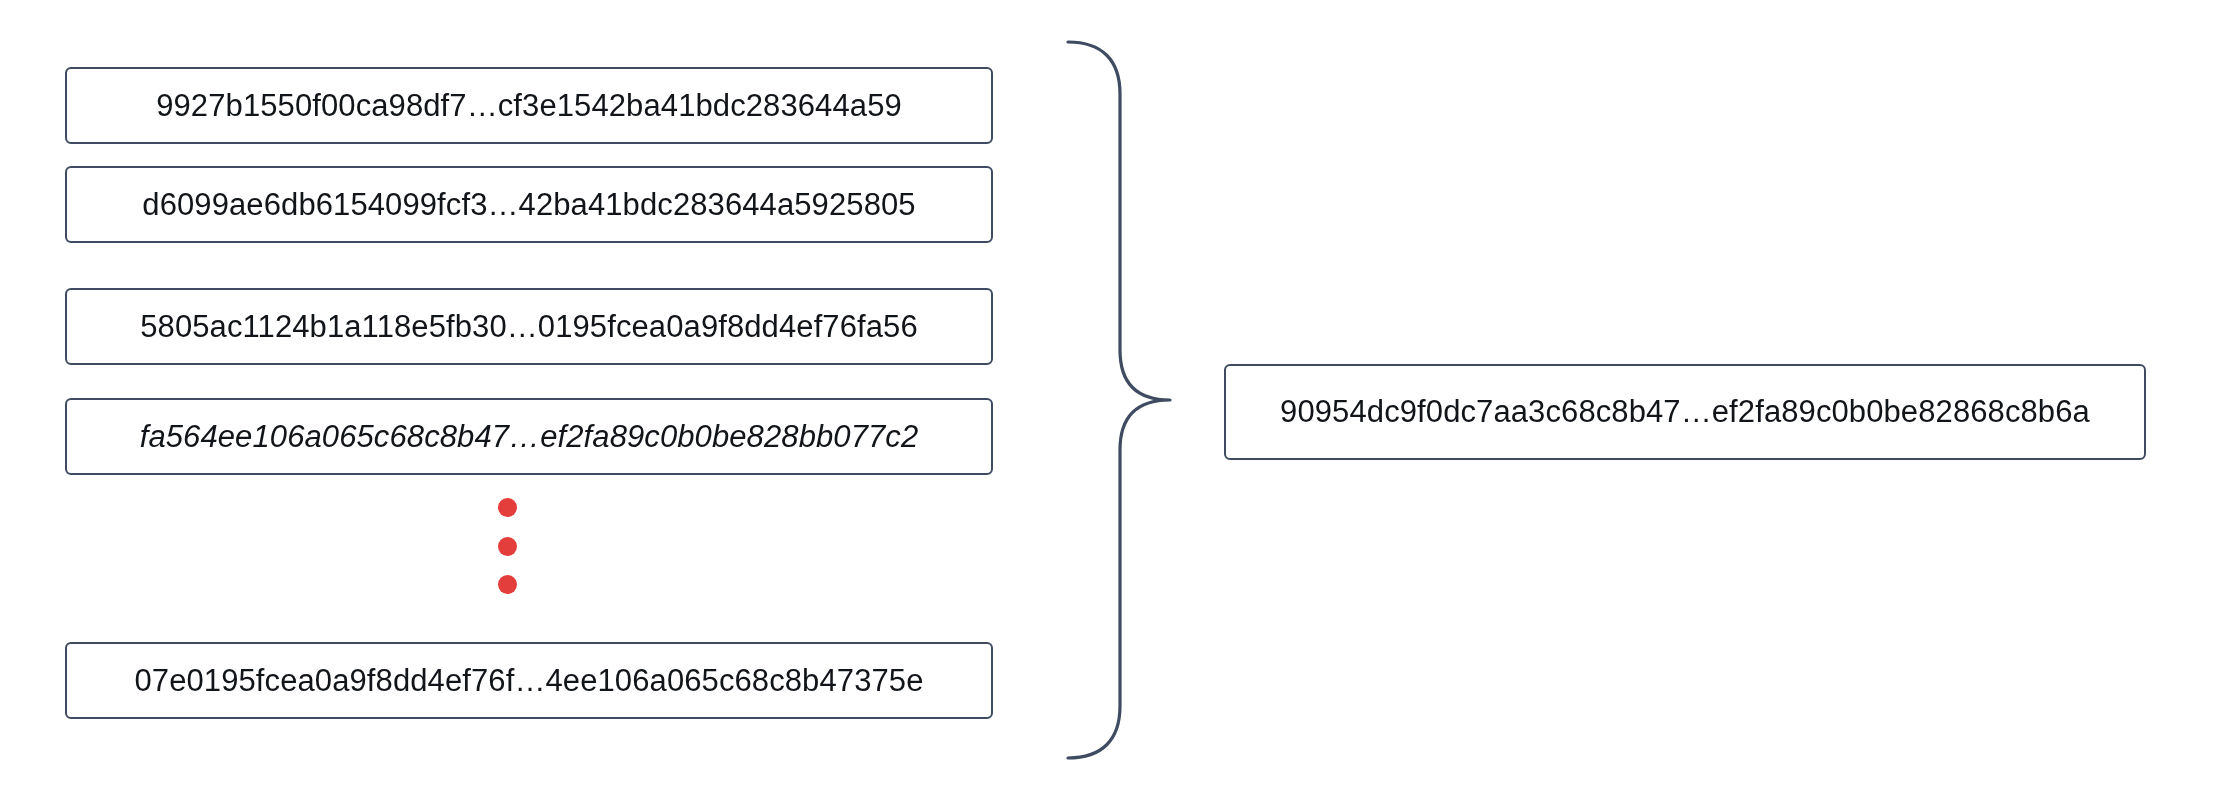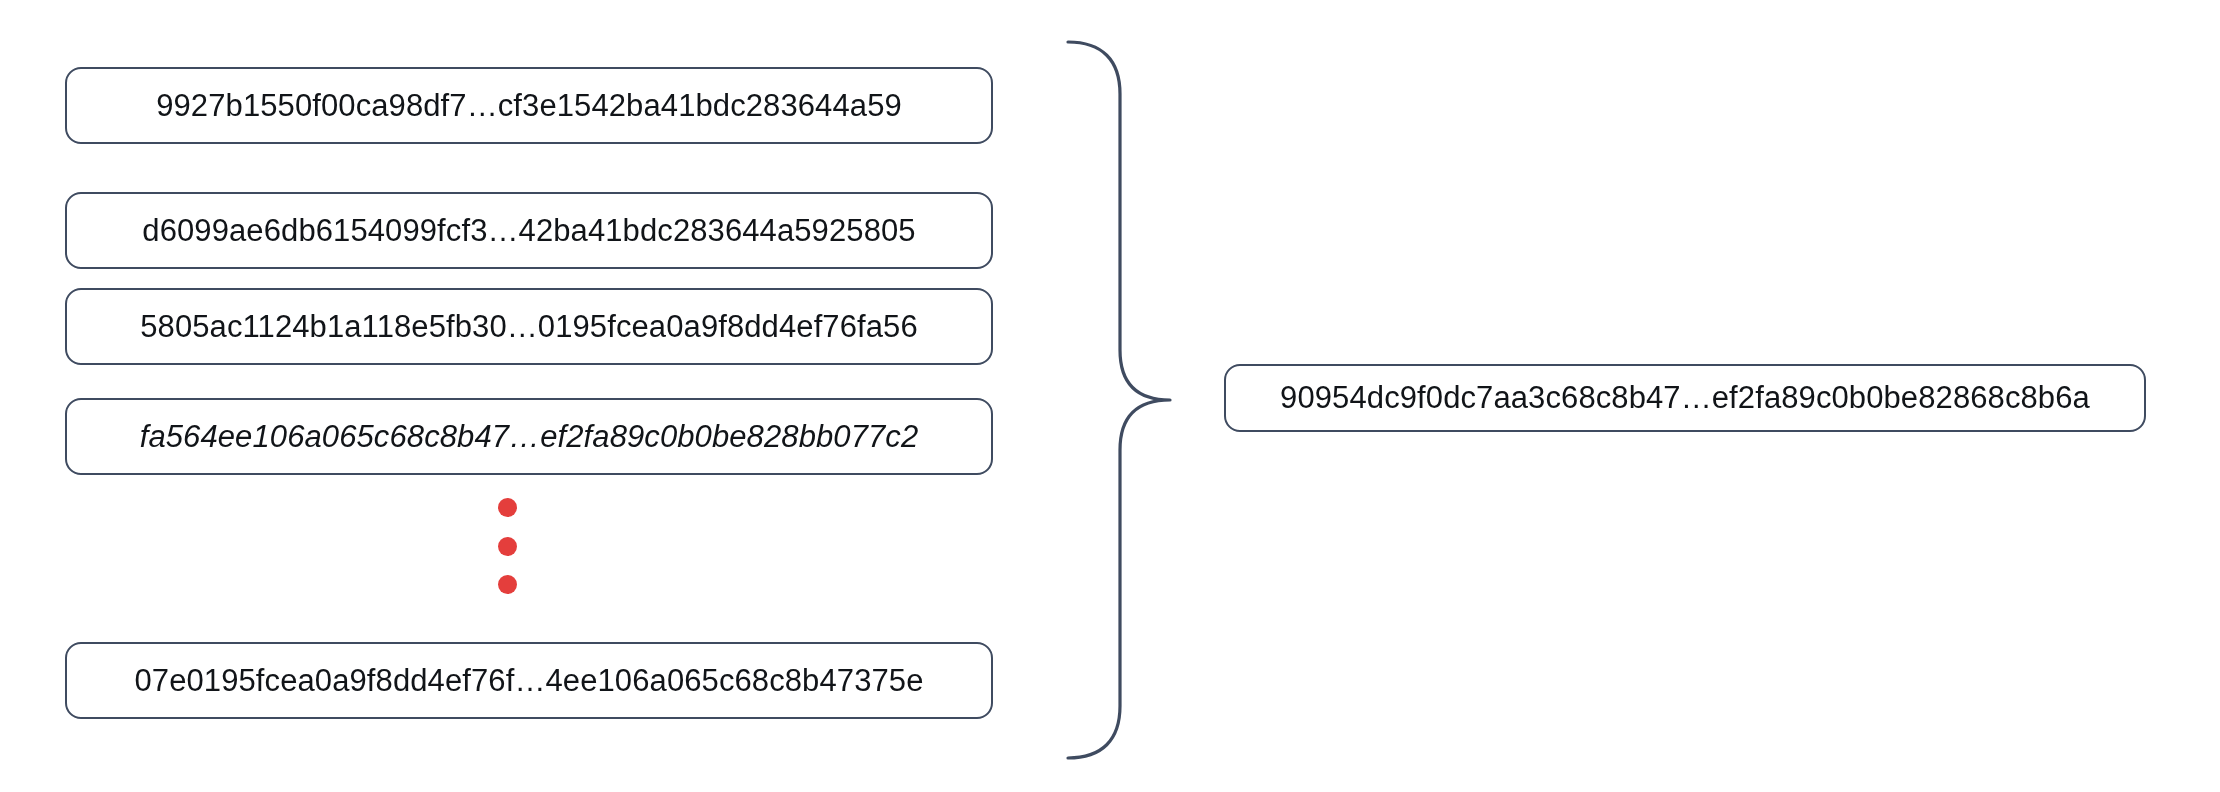--- a/index.html
+++ b/index.html
@@ -16,42 +16,42 @@
     height: 792px;
     background: #ffffff;
     overflow: hidden;
   }
 
   .hash-box {
     position: absolute;
     box-sizing: border-box;
     background: #ffffff;
     border: 2.6px solid #3f4b60;
-    border-radius: 16px;
+    border-radius: 6px;
     display: flex;
     align-items: center;
     justify-content: center;
     color: #111418;
     font-size: 31px;
     letter-spacing: 0.1px;
     white-space: nowrap;
   }
 
   .input-box  { left: 65px;  width: 928px; height: 77px; }
   .in-1 { top: 67px; }
-  .in-2 { top: 192px; justify-content: center; }
+  .in-2 { top: 166px; justify-content: center; }
   .in-3 { top: 288px; text-align: center; }
   .in-4 { top: 398px; font-style: italic; }
   .in-last { top: 642px; }
 
   .output-box {
     left: 1224px;
     top: 364px;
     width: 922px;
-    height: 68px;
+    height: 96px;
   }
 
   .ellipsis-dots {
     position: absolute;
     left: 498px;
     top: 498px;
     width: 20px;
     height: 96px;
   }
   .dot {

